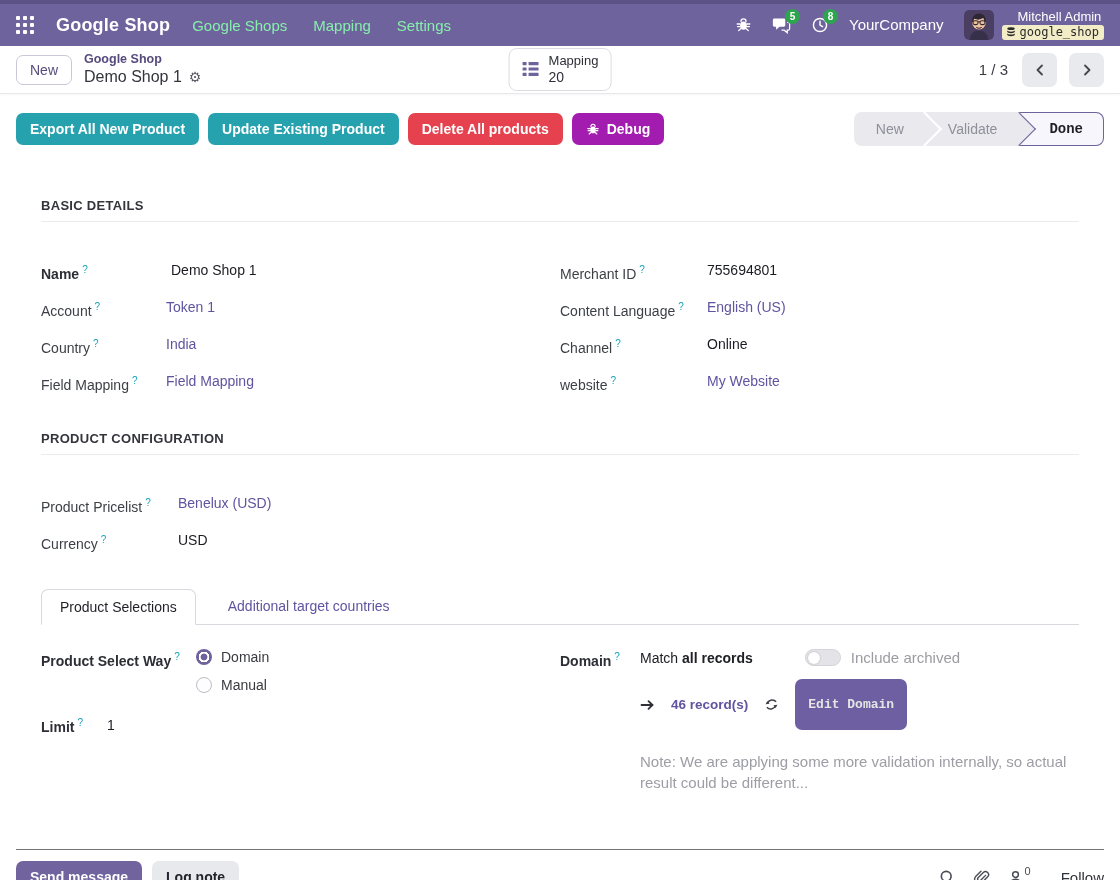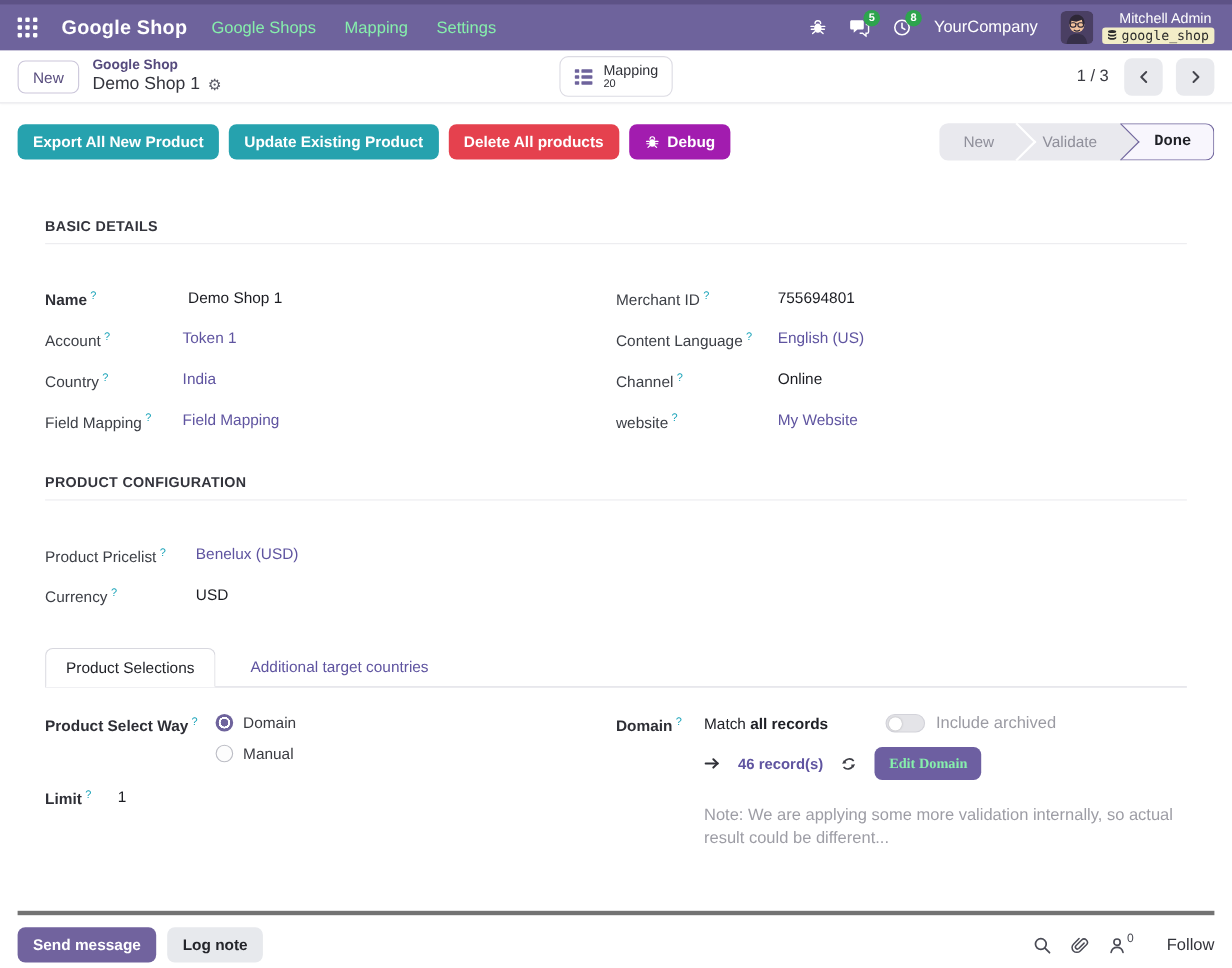--- a/index.html
+++ b/index.html
@@ -35,21 +35,21 @@
     padding:6px 13px; border-radius:7px; cursor:pointer; font-family:inherit; }
   .crumbs { margin-left:12px; line-height:1.2; }
   .crumb-parent { font-size:12.5px; font-weight:700; color:#554a7d; cursor:pointer; }
   .crumb-current { font-size:16px; color:#33343c; display:flex; align-items:center; gap:7px; }
   .gear { font-size:14px; color:#5b5b66; cursor:pointer; }
   .stat-button { position:absolute; left:50%; transform:translateX(-50%); display:flex;
     align-items:center; gap:9px; background:#fff; border:1px solid #dcdbe3; border-radius:8px;
     padding:4px 12px; cursor:pointer; }
   .stat-text { display:flex; flex-direction:column; line-height:1.2; }
   .stat-label { font-size:13px; color:#2f3037; }
-  .stat-value { font-size:10px; color:#2f3037; }
+  .stat-value { font-size:14px; color:#2f3037; }
   .pager { margin-left:auto; display:flex; align-items:center; gap:10px; }
   .pager-range { font-size:15px; color:#3a3b42; margin-right:4px; }
   .pager-btn { width:35px; height:34px; background:#e9eaee; border:none; border-radius:7px;
     display:flex; align-items:center; justify-content:center; cursor:pointer; }
   .pager-btn + .pager-btn { margin-left:2px; }
 
   
   .action-row { display:flex; align-items:center; padding:18px 16px 0; gap:9px; background:#fff; }
   .btn { border:none; border-radius:7px; font-family:inherit; font-size:14px; font-weight:700;
     padding:8px 14px; cursor:pointer; display:inline-flex; align-items:center; gap:7px; }
@@ -61,21 +61,21 @@
   .step { display:flex; align-items:center; padding:0 22px; color:#8f8f9a; position:relative; cursor:pointer; }
   .step.chev::after { content:''; position:absolute; right:-11px; top:50%; width:23px; height:23px;
     transform:translateY(-50%) rotate(45deg); border-top:2px solid #fff; border-right:2px solid #fff; z-index:2; }
   .step.done { background:#f8f6fd; border:1px solid #6e639c; border-left:none;
     border-radius:0 8px 8px 0; color:#1f2026; font-weight:700; padding:0 20px 0 30px;font-family:Liberation Mono, monospace; }
   .step.done::before { content:''; position:absolute; left:-12px; top:50%; width:23px; height:23px;
     transform:translateY(-50%) rotate(45deg); background:#e9e9ee;
     border-top:1px solid #6e639c; border-right:1px solid #6e639c; }
 
   
-  .sheet { margin:0 16px; padding:52px 25px 56px; background:#fff; border-bottom:4px solid #737373; }
+  .sheet { margin:0 16px; padding:52px 25px 56px; background:#fff; border-bottom:1px solid #737373; }
   .section-title { font-size:13px; font-weight:700; color:#33343c; letter-spacing:.3px;
     padding-bottom:8px; border-bottom:1px solid #ebebef; margin-bottom:20px; }
   .two-col { display:flex; }
   .two-col > div { width:50%; }
   .fgrid { display:grid; row-gap:17px; align-content:start;margin-top:20px; }
   .fgrid.left  { grid-template-columns:125px 1fr; padding-right:30px; }
   .fgrid.right { grid-template-columns:147px 1fr; }
   .flabel { font-size:14px; color:#3c3f46; padding-top:2px; white-space:nowrap; }
   .flabel.req { font-weight:700; color:#2e2f36; }
   sup.help { color:#17a2b8; font-size:10px; margin-left:3px; cursor:help; font-weight:400; }
@@ -107,22 +107,22 @@
   .match { font-size:14px; color:#202127; }
   .match b { font-weight:700; }
   .archived { display:flex; align-items:center; gap:10px; }
   .switch { width:36px; height:17px; border-radius:9px; background:#e4e4e8; border:1px solid #d3d3da;
     position:relative; cursor:pointer; flex:0 0 auto; }
   .switch::after { content:''; position:absolute; left:2px; top:1.5px; width:12px; height:12px;
     border-radius:50%; background:#fff; box-shadow:0 0 2px rgba(0,0,0,.25); }
   .archived-label { font-size:15px; color:#9b9ba3; }
   .dom-row2 { display:flex; align-items:center; gap:16px; margin-top:13px; }
   .records-link { font-size:13.5px; font-weight:700; color:#5f54a0; cursor:pointer; }
-  .btn-edit-domain { background:#6d5fa1; color:#86efac; font-size:13px; font-weight:700;
-    border:none; border-radius:7px; padding:7px 13px; cursor:pointer; font-family:Liberation Serif, serif; }
+  .btn-edit-domain { background:#6d5fa1; color:#e5e5e5; font-size:13px; font-weight:700;
+    border:none; border-radius:7px; padding:18px 13px; cursor:pointer; font-family:Liberation Mono, monospace; }
   .dom-note { margin-top:21px; font-size:15px; color:#9d9da5; max-width:492px; line-height:1.4; }
   .limitgrid { display:grid; grid-template-columns:66px 1fr; margin-top:22px; align-items:center; }
   .limit-value { font-size:14px; color:#1b1c22; }
 
   
   .chatter { display:flex; align-items:center; padding:11px 16px 0; }
   .btn-send { background:#71639e; color:#fff; }
   .btn-log { background:#e7e9ed; color:#24252b; margin-left:10px; }
   .chatter-right { margin-left:auto; display:flex; align-items:center; gap:17px; }
   .c-icon { display:flex; align-items:center; cursor:pointer; position:relative; }

